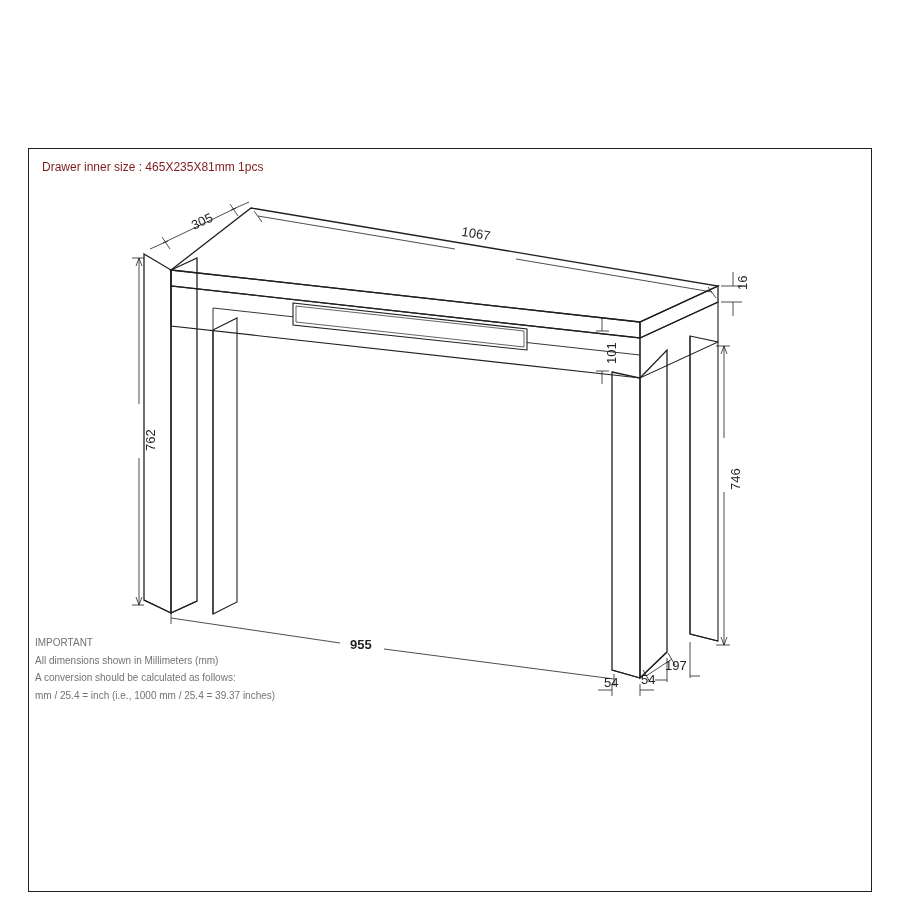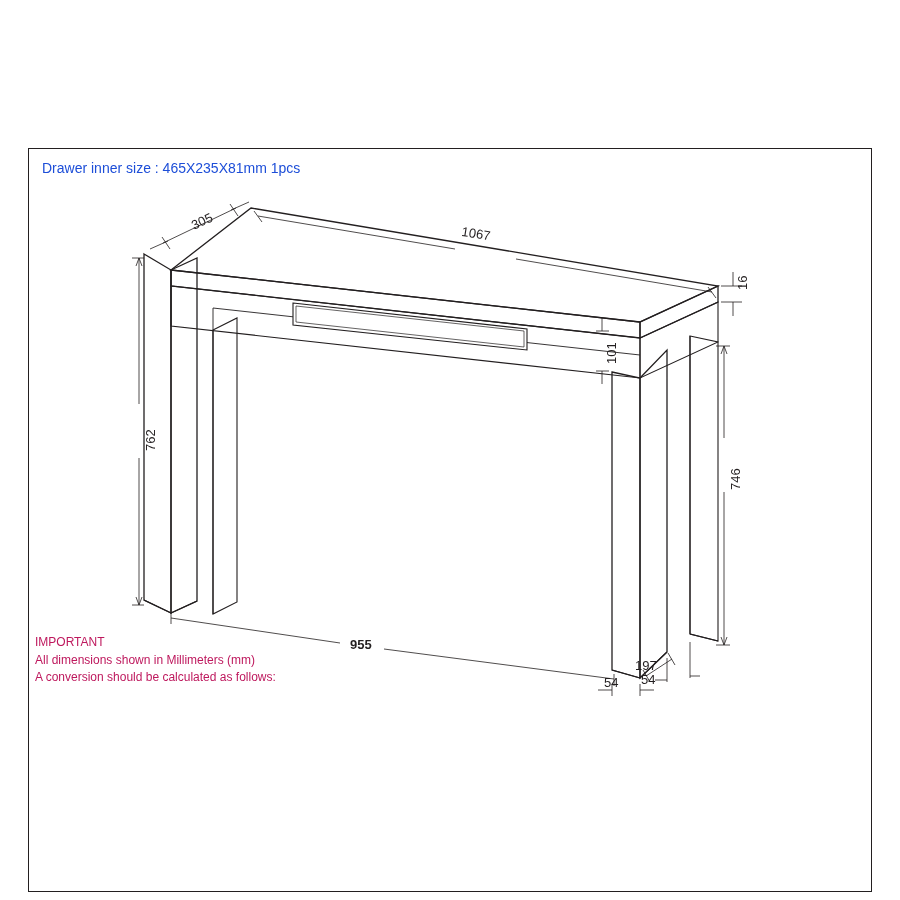--- a/index.html
+++ b/index.html
@@ -19,35 +19,35 @@
     position: absolute;
     left: 28px;
     top: 148px;
     width: 844px;
     height: 744px;
     border: 1px solid #231f20;
     box-sizing: border-box;
   }
   .note {
     position: absolute;
-    font-size: 14px;
-    color: #1d4ed8;
+    font-size: 12px;
+    color: #7f1d1d;
     white-space: nowrap;
   }
   #drawer-note {
     left: 42px;
     top: 160px;
   }
   #important-block {
     position: absolute;
     left: 35px;
     top: 634px;
-    font-size: 12px;
+    font-size: 10px;
     line-height: 17.5px;
-    color: #be185d;
+    color: #737373;
     white-space: nowrap;
   }
   #important-block div { white-space: nowrap; }
   svg#drawing {
     position: absolute;
     left: 0;
     top: 0;
     width: 900px;
     height: 900px;
   }
@@ -169,25 +169,26 @@
   <div class="dimtext vert" id="dim-16" style="left:735px; top:290px;">16</div>
 
   <div class="dimtext vert" id="dim-101" style="left:604px; top:364px;">101</div>
 
   <div class="dimtext vert" id="dim-762" style="left:143px; top:451px;">762</div>
 
   <div class="dimtext vert" id="dim-746" style="left:728px; top:490px;">746</div>
 
   <div class="dimtext" id="dim-955" style="left:350px; top:637px;font-weight:bold;">955</div>
 
-  <div class="dimtext" id="dim-197" style="left:635px; top:658px;">197</div>
+  <div class="dimtext" id="dim-197" style="left:665px; top:658px;">197</div>
 
   <div class="dimtext" id="dim-54a" style="left:604px; top:675px;">54</div>
 
   <div class="dimtext" id="dim-54b" style="left:641px; top:672px;">54</div>
 
   <div id="important-block">
     <div>IMPORTANT</div>
     <div>All dimensions shown in Millimeters (mm)</div>
     <div>A conversion should be calculated as follows:</div>
+    <div>mm / 25.4 = inch (i.e., 1000 mm / 25.4 = 39.37 inches)</div>
   </div>
 
 </div>
 
 </body></html>

